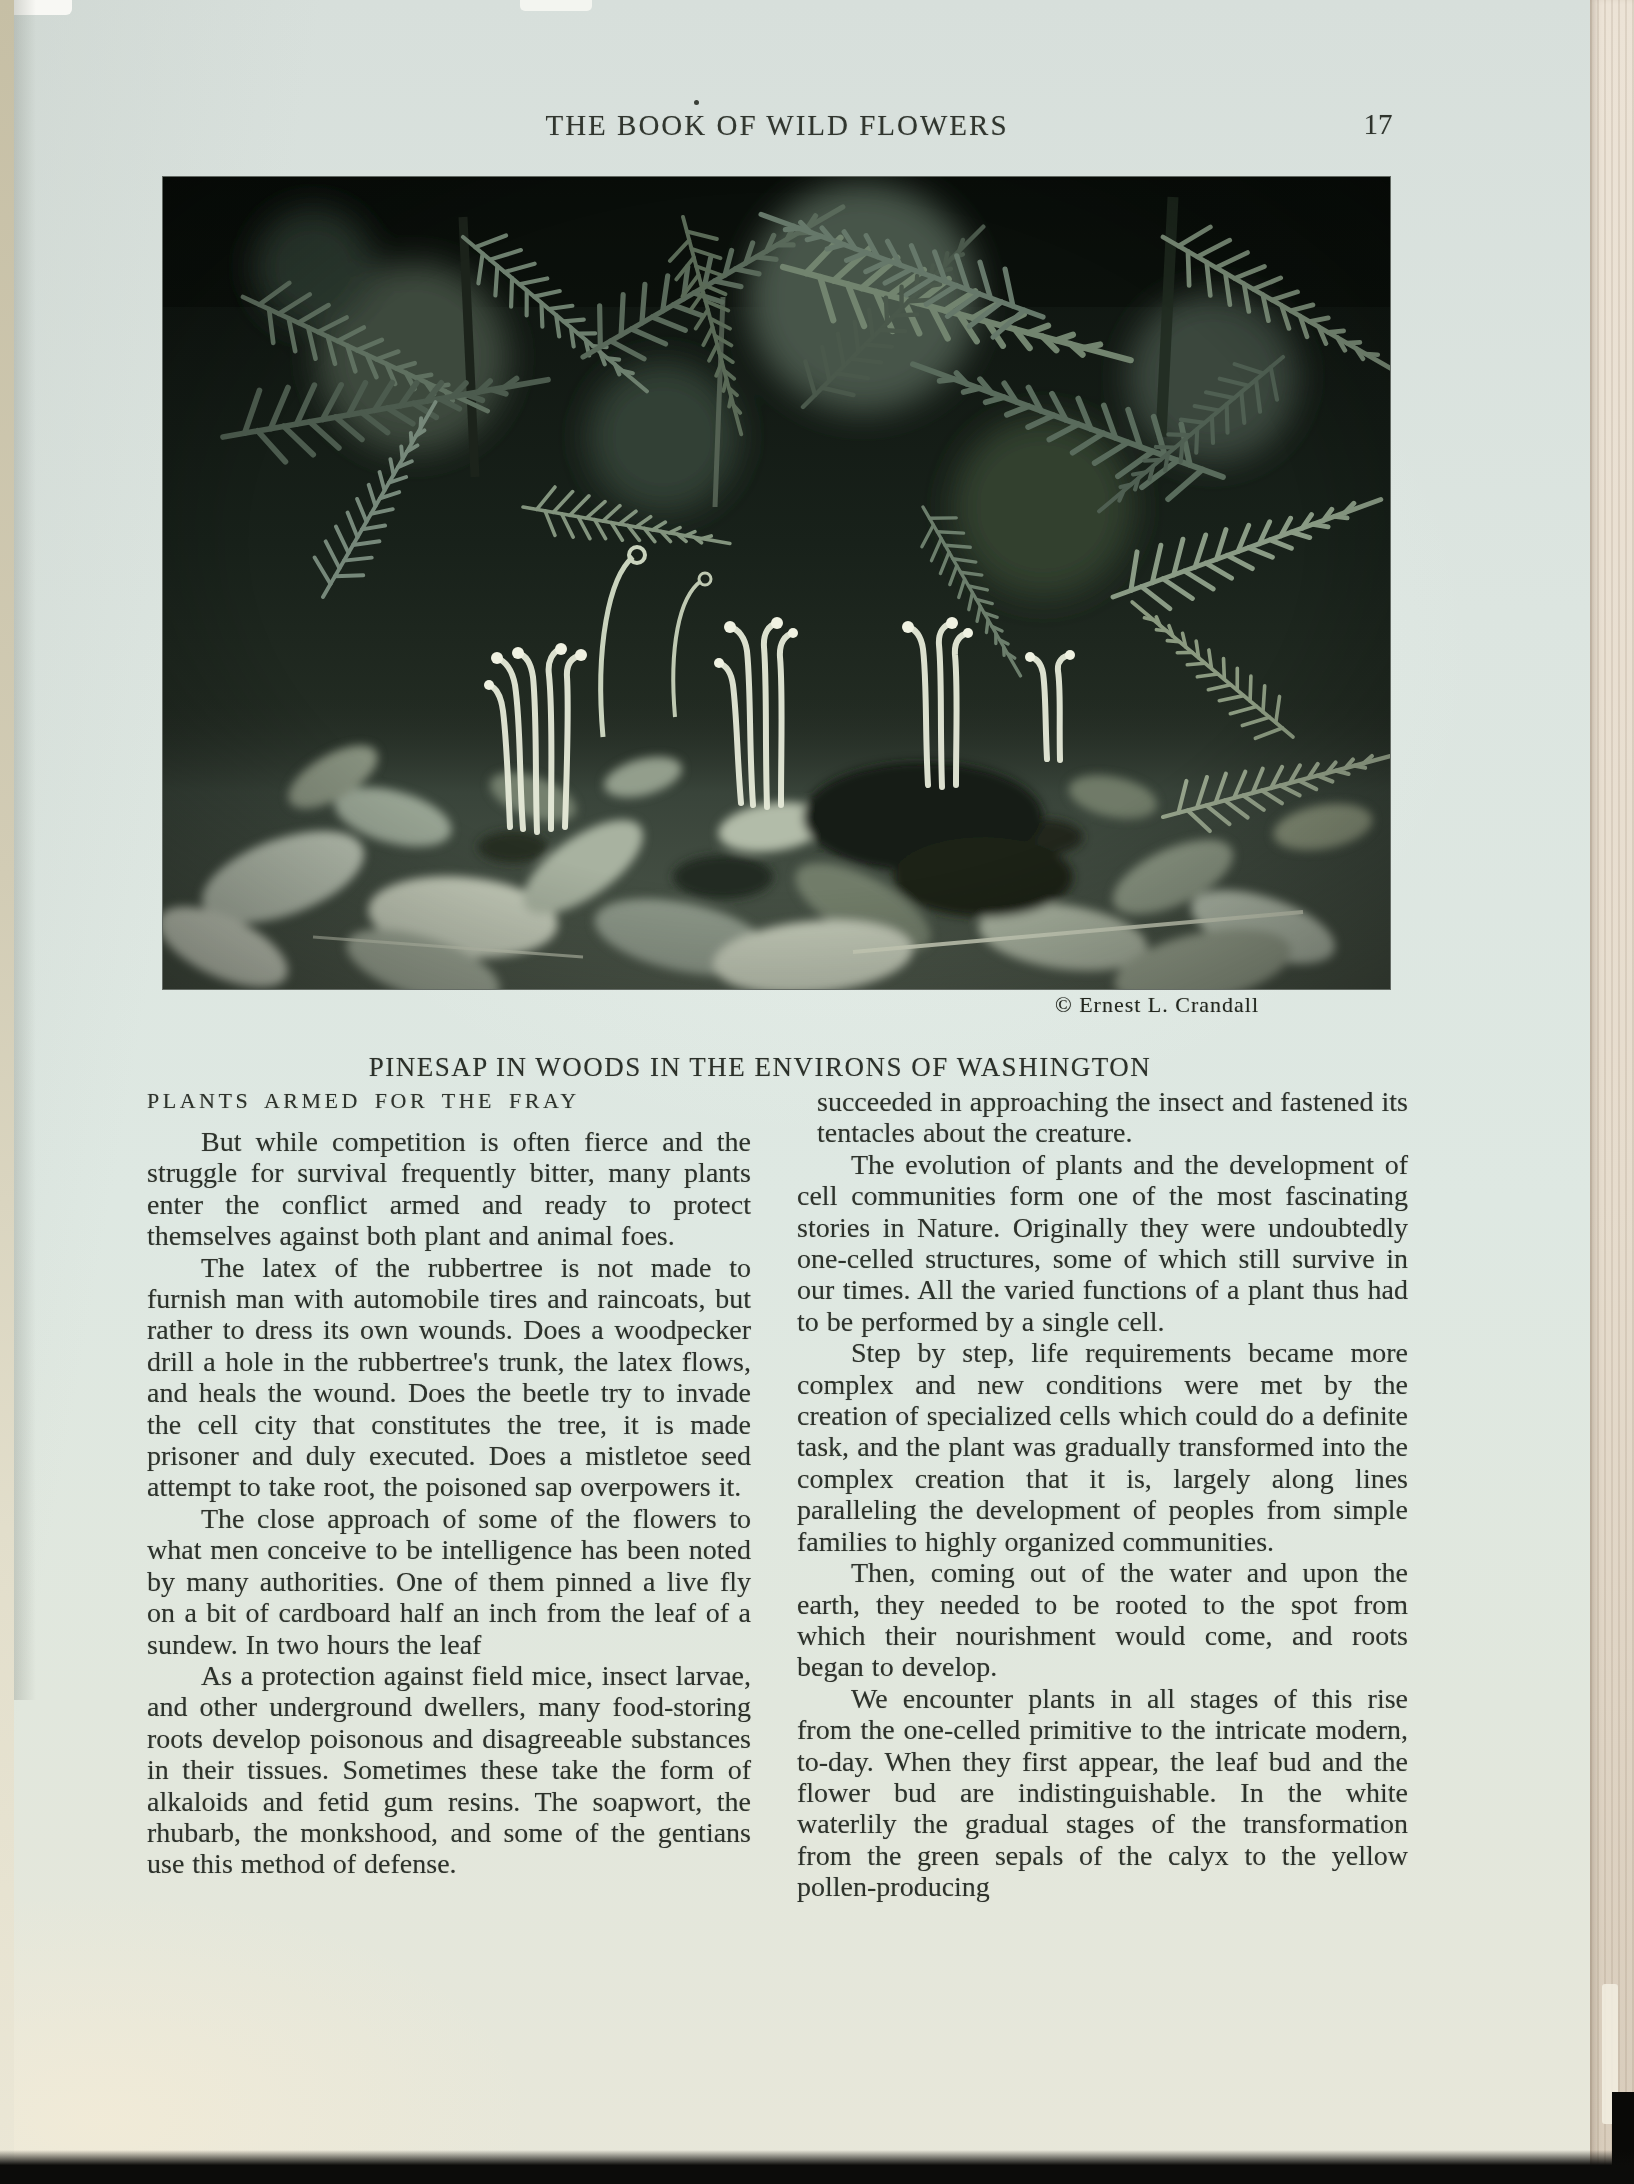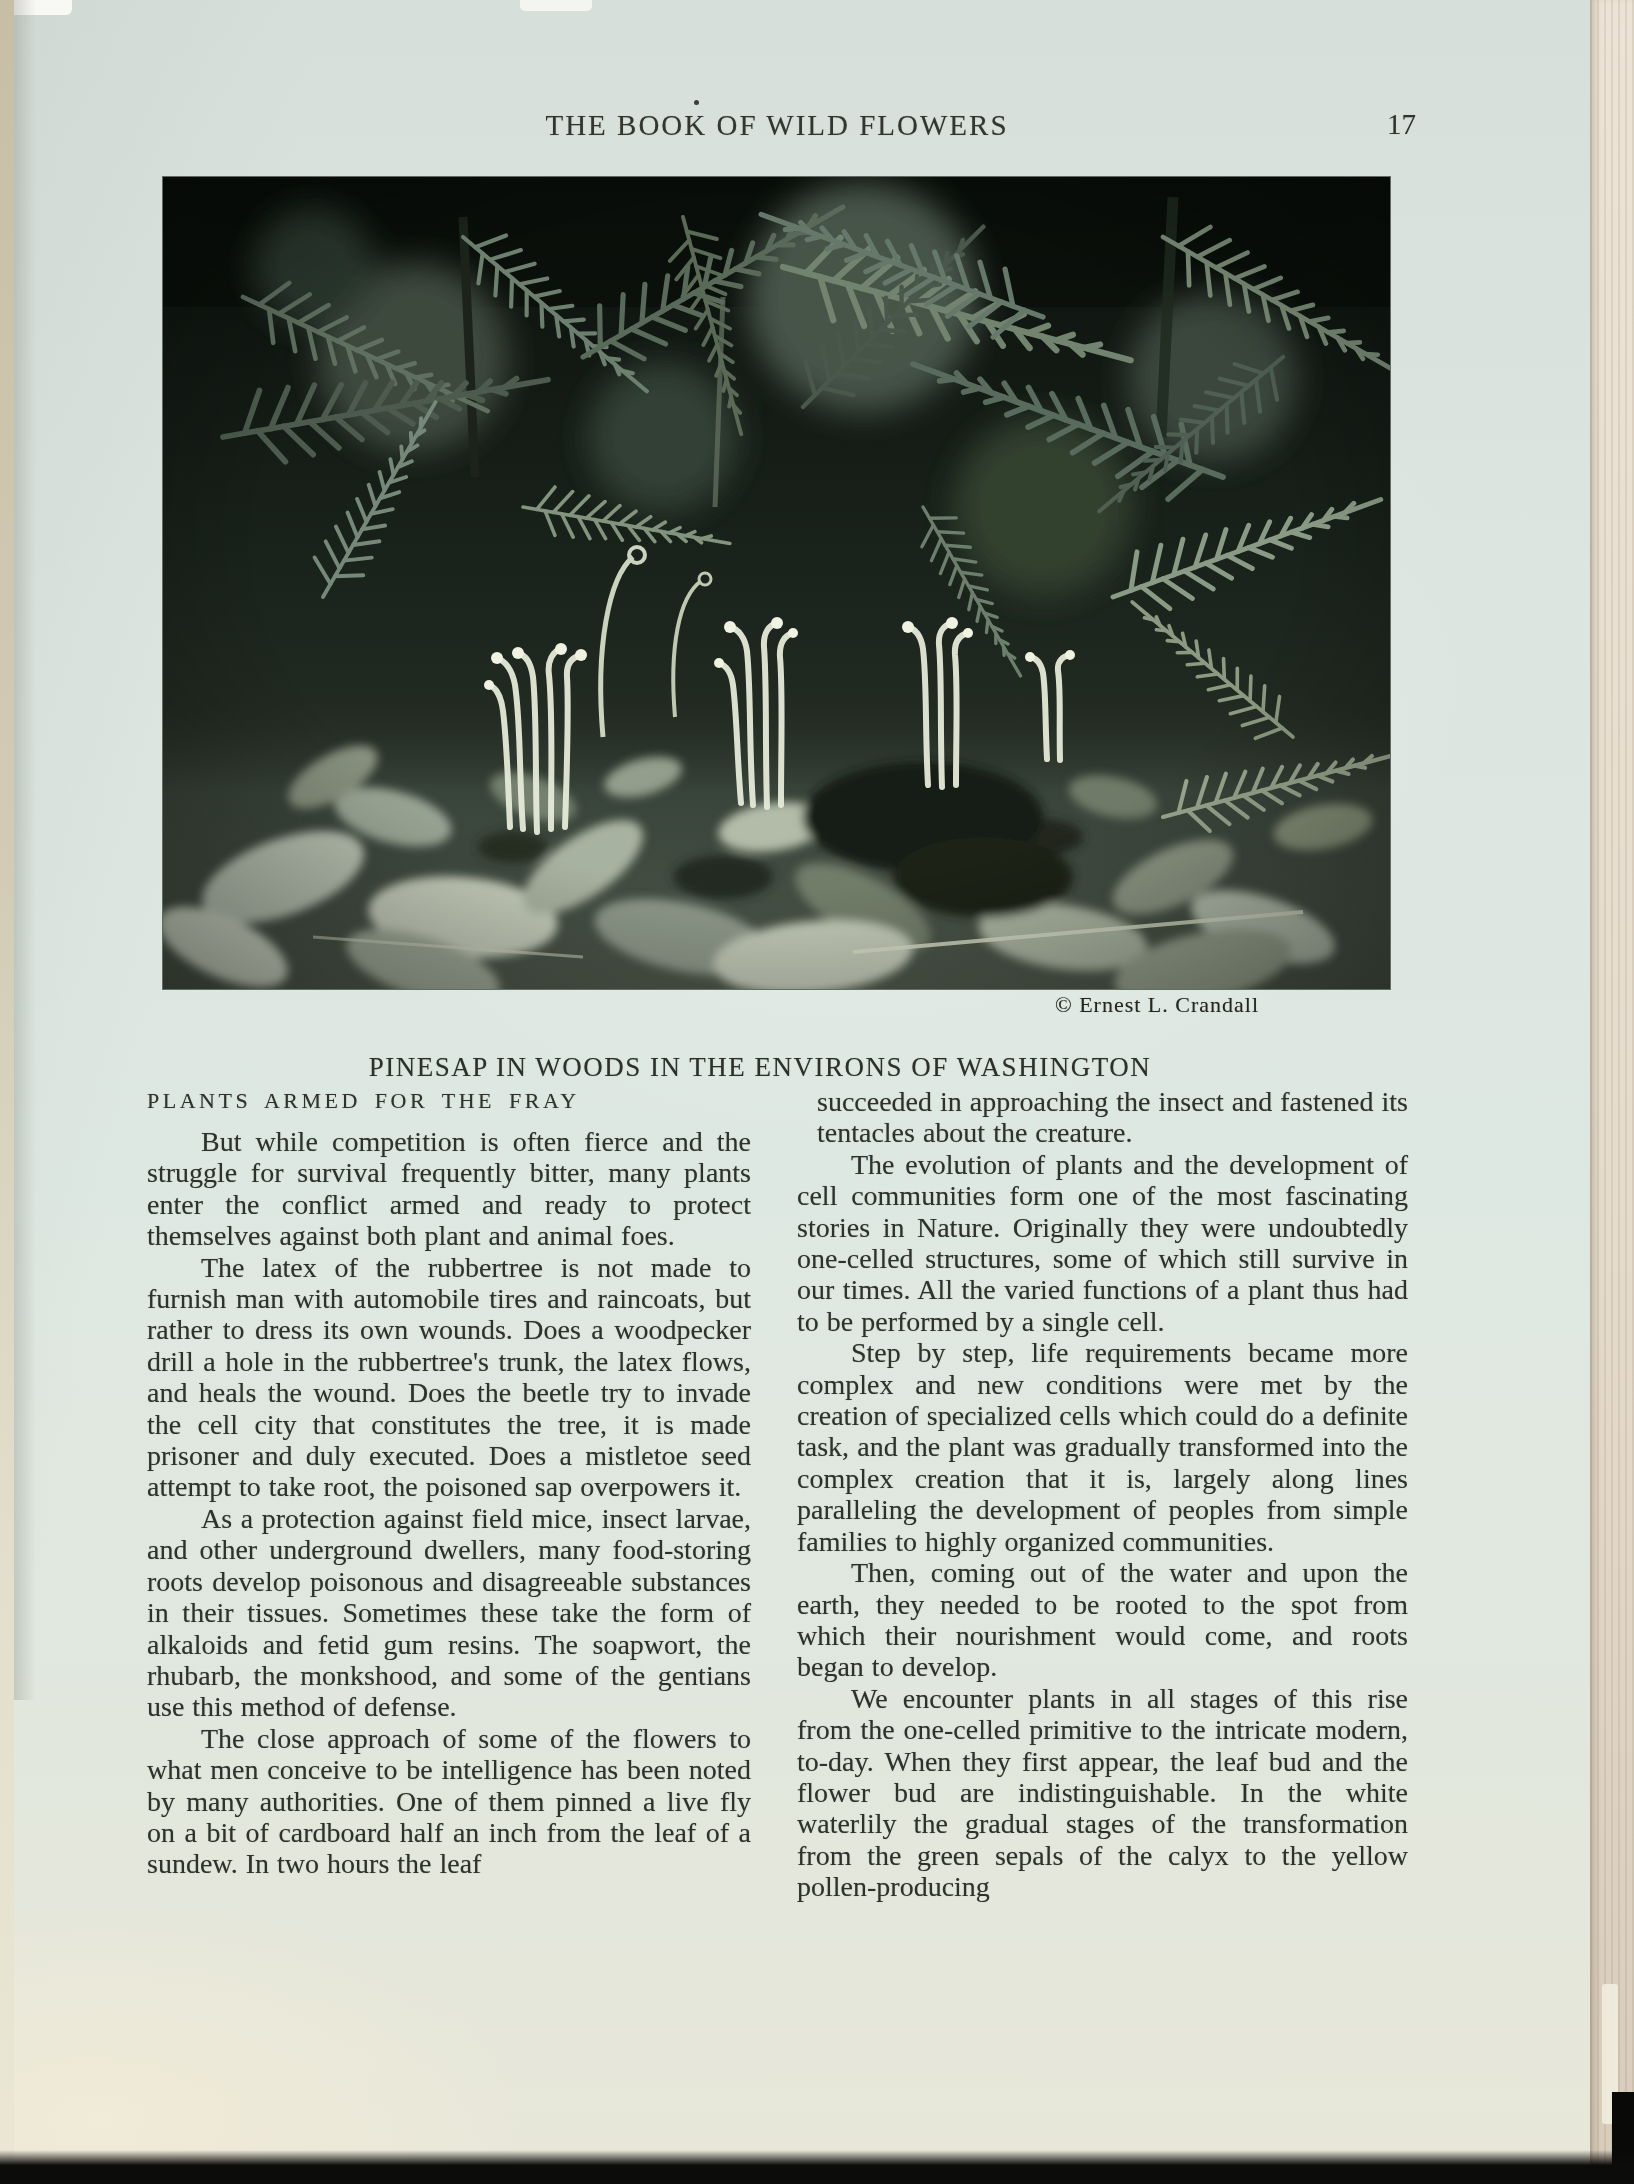--- a/index.html
+++ b/index.html
@@ -46,21 +46,21 @@
   .tape-b{left:520px;top:0;width:72px;height:11px;opacity:.8;border-radius:0 0 5px 5px;}
   .speck{position:absolute;left:694px;top:100px;width:5px;height:5px;border-radius:50%;background:#3a3f38;}
 
   .ink{text-shadow:0 0 1px rgba(48,53,46,.35);}
   .running-head{
     position:absolute;left:147px;top:109px;width:1260px;
     text-align:center;font-size:29px;letter-spacing:2px;color:#31362f;
   }
   .folio{
     position:absolute;left:1340px;top:108px;width:76px;
-    text-align:right;font-size:29px;color:#2f342d;
+    text-align:center;font-size:29px;color:#2f342d;
   }
   .photo{
     position:absolute;left:163px;top:177px;width:1227px;height:812px;margin:0;
     background:#141a15;box-shadow:0 0 0 1px rgba(20,25,18,.6);
   }
   .photo svg{display:block;}
   .credit{
     position:absolute;left:957px;top:992px;width:400px;
     text-align:center;font-size:22px;letter-spacing:1px;color:#23271f;
   }
@@ -234,22 +234,22 @@
       </svg>
     </figure>
 
     <div class="credit ink">© Ernest L. Crandall</div>
     <div class="caption ink">PINESAP IN WOODS IN THE ENVIRONS OF WASHINGTON</div>
 
     <div class="col col-left">
       <h2 class="sec-head ink">PLANTS ARMED FOR THE FRAY</h2>
       <p class="para ink">But while competition is often fierce and the struggle for survival frequently bitter, many plants enter the conflict armed and ready to protect themselves against both plant and animal foes.</p>
       <p class="para ink">The latex of the rubbertree is not made to furnish man with automobile tires and raincoats, but rather to dress its own wounds. Does a woodpecker drill a hole in the rubbertree's trunk, the latex flows, and heals the wound. Does the beetle try to invade the cell city that constitutes the tree, it is made prisoner and duly executed. Does a mistletoe seed attempt to take root, the poisoned sap overpowers it.</p>
+      <p class="para ink">The close approach of some of the flowers to what men conceive to be intelligence has been noted by many authorities. One of them pinned a live fly on a bit of cardboard half an inch from the leaf of a sundew. In two hours the leaf</p>
       <p class="para ink">As a protection against field mice, insect larvae, and other underground dwellers, many food-storing roots develop poisonous and disagreeable substances in their tissues. Sometimes these take the form of alkaloids and fetid gum resins. The soapwort, the rhubarb, the monkshood, and some of the gentians use this method of defense.</p>
-      <p class="para ink">The close approach of some of the flowers to what men conceive to be intelligence has been noted by many authorities. One of them pinned a live fly on a bit of cardboard half an inch from the leaf of a sundew. In two hours the leaf</p>
     </div>
 
     <div class="col col-right">
       <p class="para noindent ink">succeeded in approaching the insect and fastened its tentacles about the creature.</p>
       <p class="para ink">The evolution of plants and the development of cell communities form one of the most fascinating stories in Nature. Originally they were undoubtedly one-celled structures, some of which still survive in our times. All the varied functions of a plant thus had to be performed by a single cell.</p>
       <p class="para ink">Step by step, life requirements became more complex and new conditions were met by the creation of specialized cells which could do a definite task, and the plant was gradually transformed into the complex creation that it is, largely along lines paralleling the development of peoples from simple families to highly organized communities.</p>
       <p class="para ink">Then, coming out of the water and upon the earth, they needed to be rooted to the spot from which their nourishment would come, and roots began to develop.</p>
       <p class="para ink">We encounter plants in all stages of this rise from the one-celled primitive to the intricate modern, to-day. When they first appear, the leaf bud and the flower bud are indistinguishable. In the white waterlily the gradual stages of the transformation from the green sepals of the calyx to the yellow pollen-producing</p>
     </div>
 

